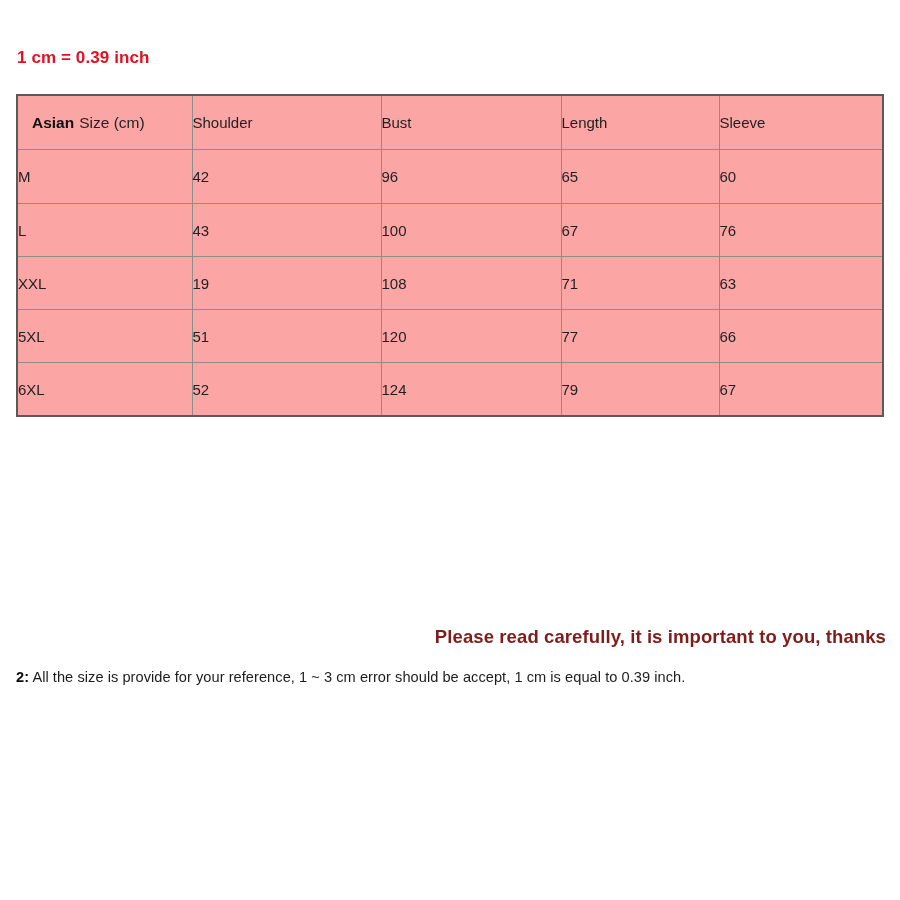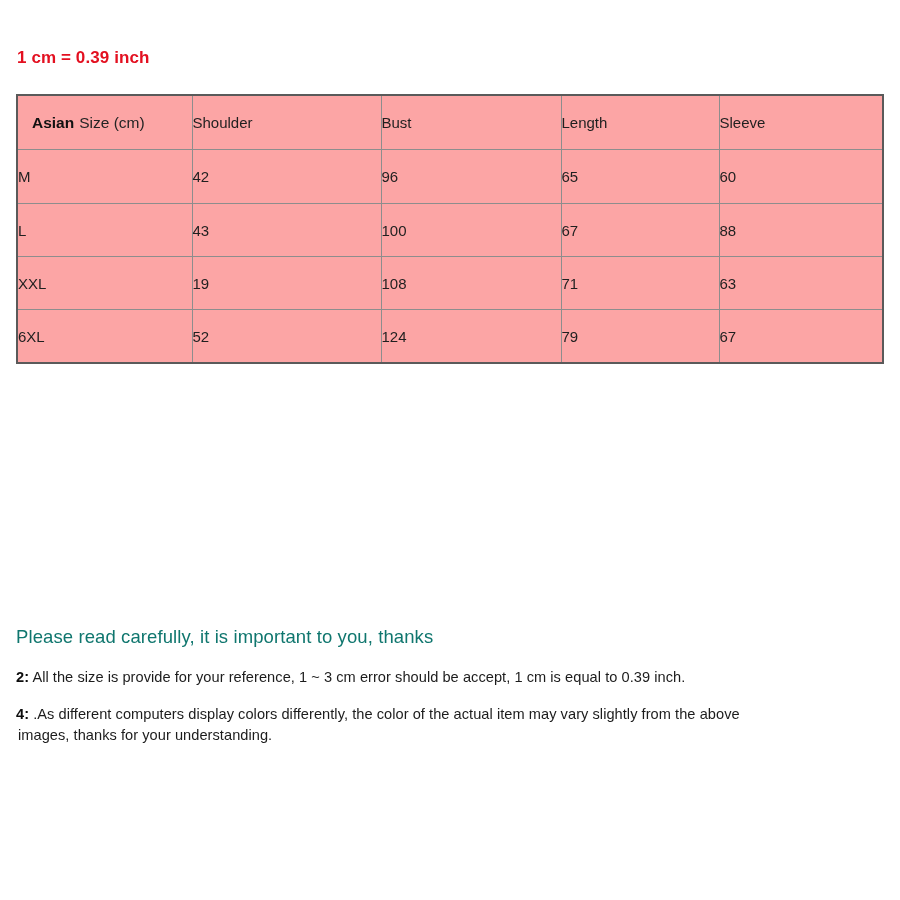--- a/index.html
+++ b/index.html
@@ -98,25 +98,26 @@
 
   
   .notes {
     position: absolute;
     left: 16px;
     top: 626px;
     width: 870px;
   }
   .notes-heading {
     font-size: 18.5px;
-    color: #0f766e;
-    font-weight: normal;
+    color: #7f1d1d;
+    font-weight: bold;
     line-height: 1.2;
     margin: 0 0 19px 0;
     letter-spacing: 0.1px;
+    text-align: right;
   }
   .note {
     font-size: 14.6px;
     color: #1c1c1c;
     line-height: 1.42;
     margin: 0 0 16px 0;
     letter-spacing: 0.05px;
   }
   .note:last-child { margin-bottom: 0; }
   .note .num {
@@ -160,47 +161,50 @@
       <td>42</td>
       <td>96</td>
       <td>65</td>
       <td>60</td>
     </tr>
     <tr>
       <td>L</td>
       <td>43</td>
       <td>100</td>
       <td>67</td>
-      <td>88</td>
+      <td>76</td>
     </tr>
     <tr>
       <td>XXL</td>
       <td>19</td>
       <td>108</td>
       <td>71</td>
       <td>63</td>
     </tr>
     <tr>
+      <td>5XL</td>
+      <td>51</td>
+      <td>120</td>
+      <td>77</td>
+      <td>66</td>
+    </tr>
+    <tr>
       <td>6XL</td>
       <td>52</td>
       <td>124</td>
       <td>79</td>
       <td>67</td>
     </tr>
   </tbody>
 </table>
 
 <div class="notes">
 
   <p class="notes-heading">Please read carefully, it is important to you, thanks</p>
 
 
   <p class="note">
     <span class="num">2:</span><span> All the size is provide for your reference, 1 ~ 3 cm error should be accept, 1 cm is equal to 0.39 inch.</span>
   </p>
 
 
-  <p class="note">
-    <span class="num">4:</span><span> .As different computers display colors differently, the color of the actual item may vary slightly from the above</span>
-    <span class="cont"> images, thanks for your understanding.</span>
-  </p>
 
 </div>
 
 </body></html>

